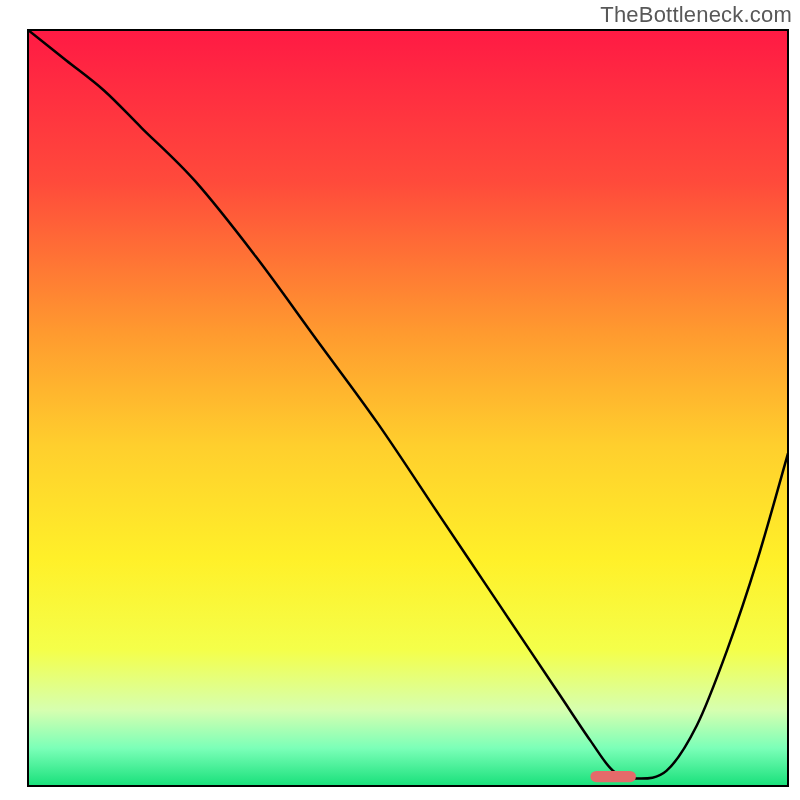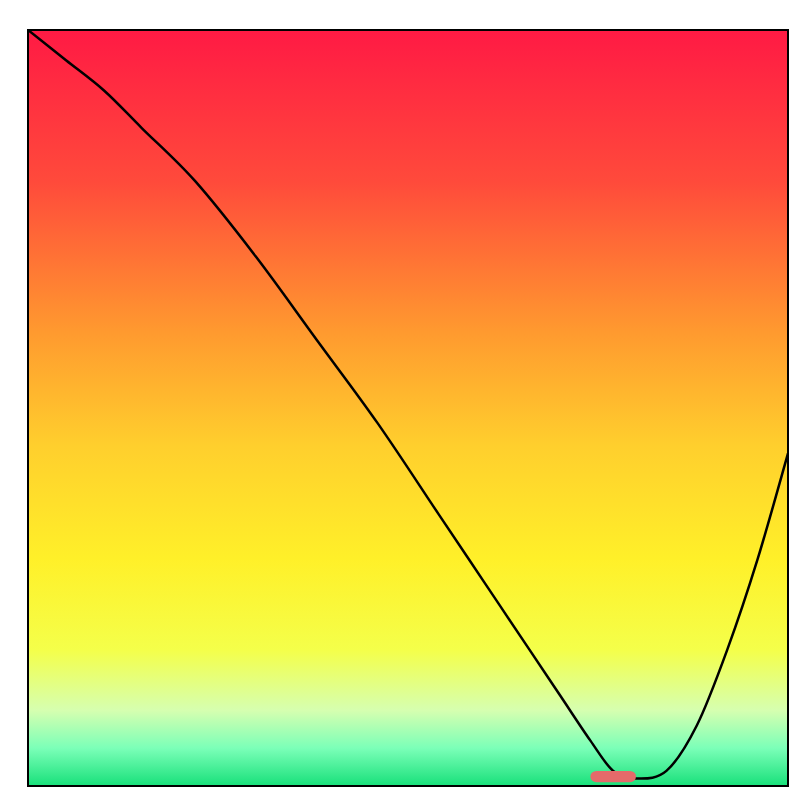--- a/index.html
+++ b/index.html
@@ -29,20 +29,21 @@
     position: absolute;
     left: 0;
     top: 0;
   }
 </style>
 </head>
 <body>
 
 <div class="chart-wrap">
 
+  <div class="watermark">TheBottleneck.com</div>
 
   <svg class="plot" width="800" height="800" viewBox="0 0 800 800">
     <defs>
       <linearGradient id="bg-grad" x1="0" y1="0" x2="0" y2="1">
           <stop offset="0%" stop-color="#ff1a44"></stop>
           <stop offset="20%" stop-color="#ff4a3b"></stop>
           <stop offset="40%" stop-color="#ff9a2f"></stop>
           <stop offset="55%" stop-color="#ffcf2d"></stop>
           <stop offset="70%" stop-color="#fff029"></stop>
           <stop offset="82%" stop-color="#f4ff4a"></stop>

